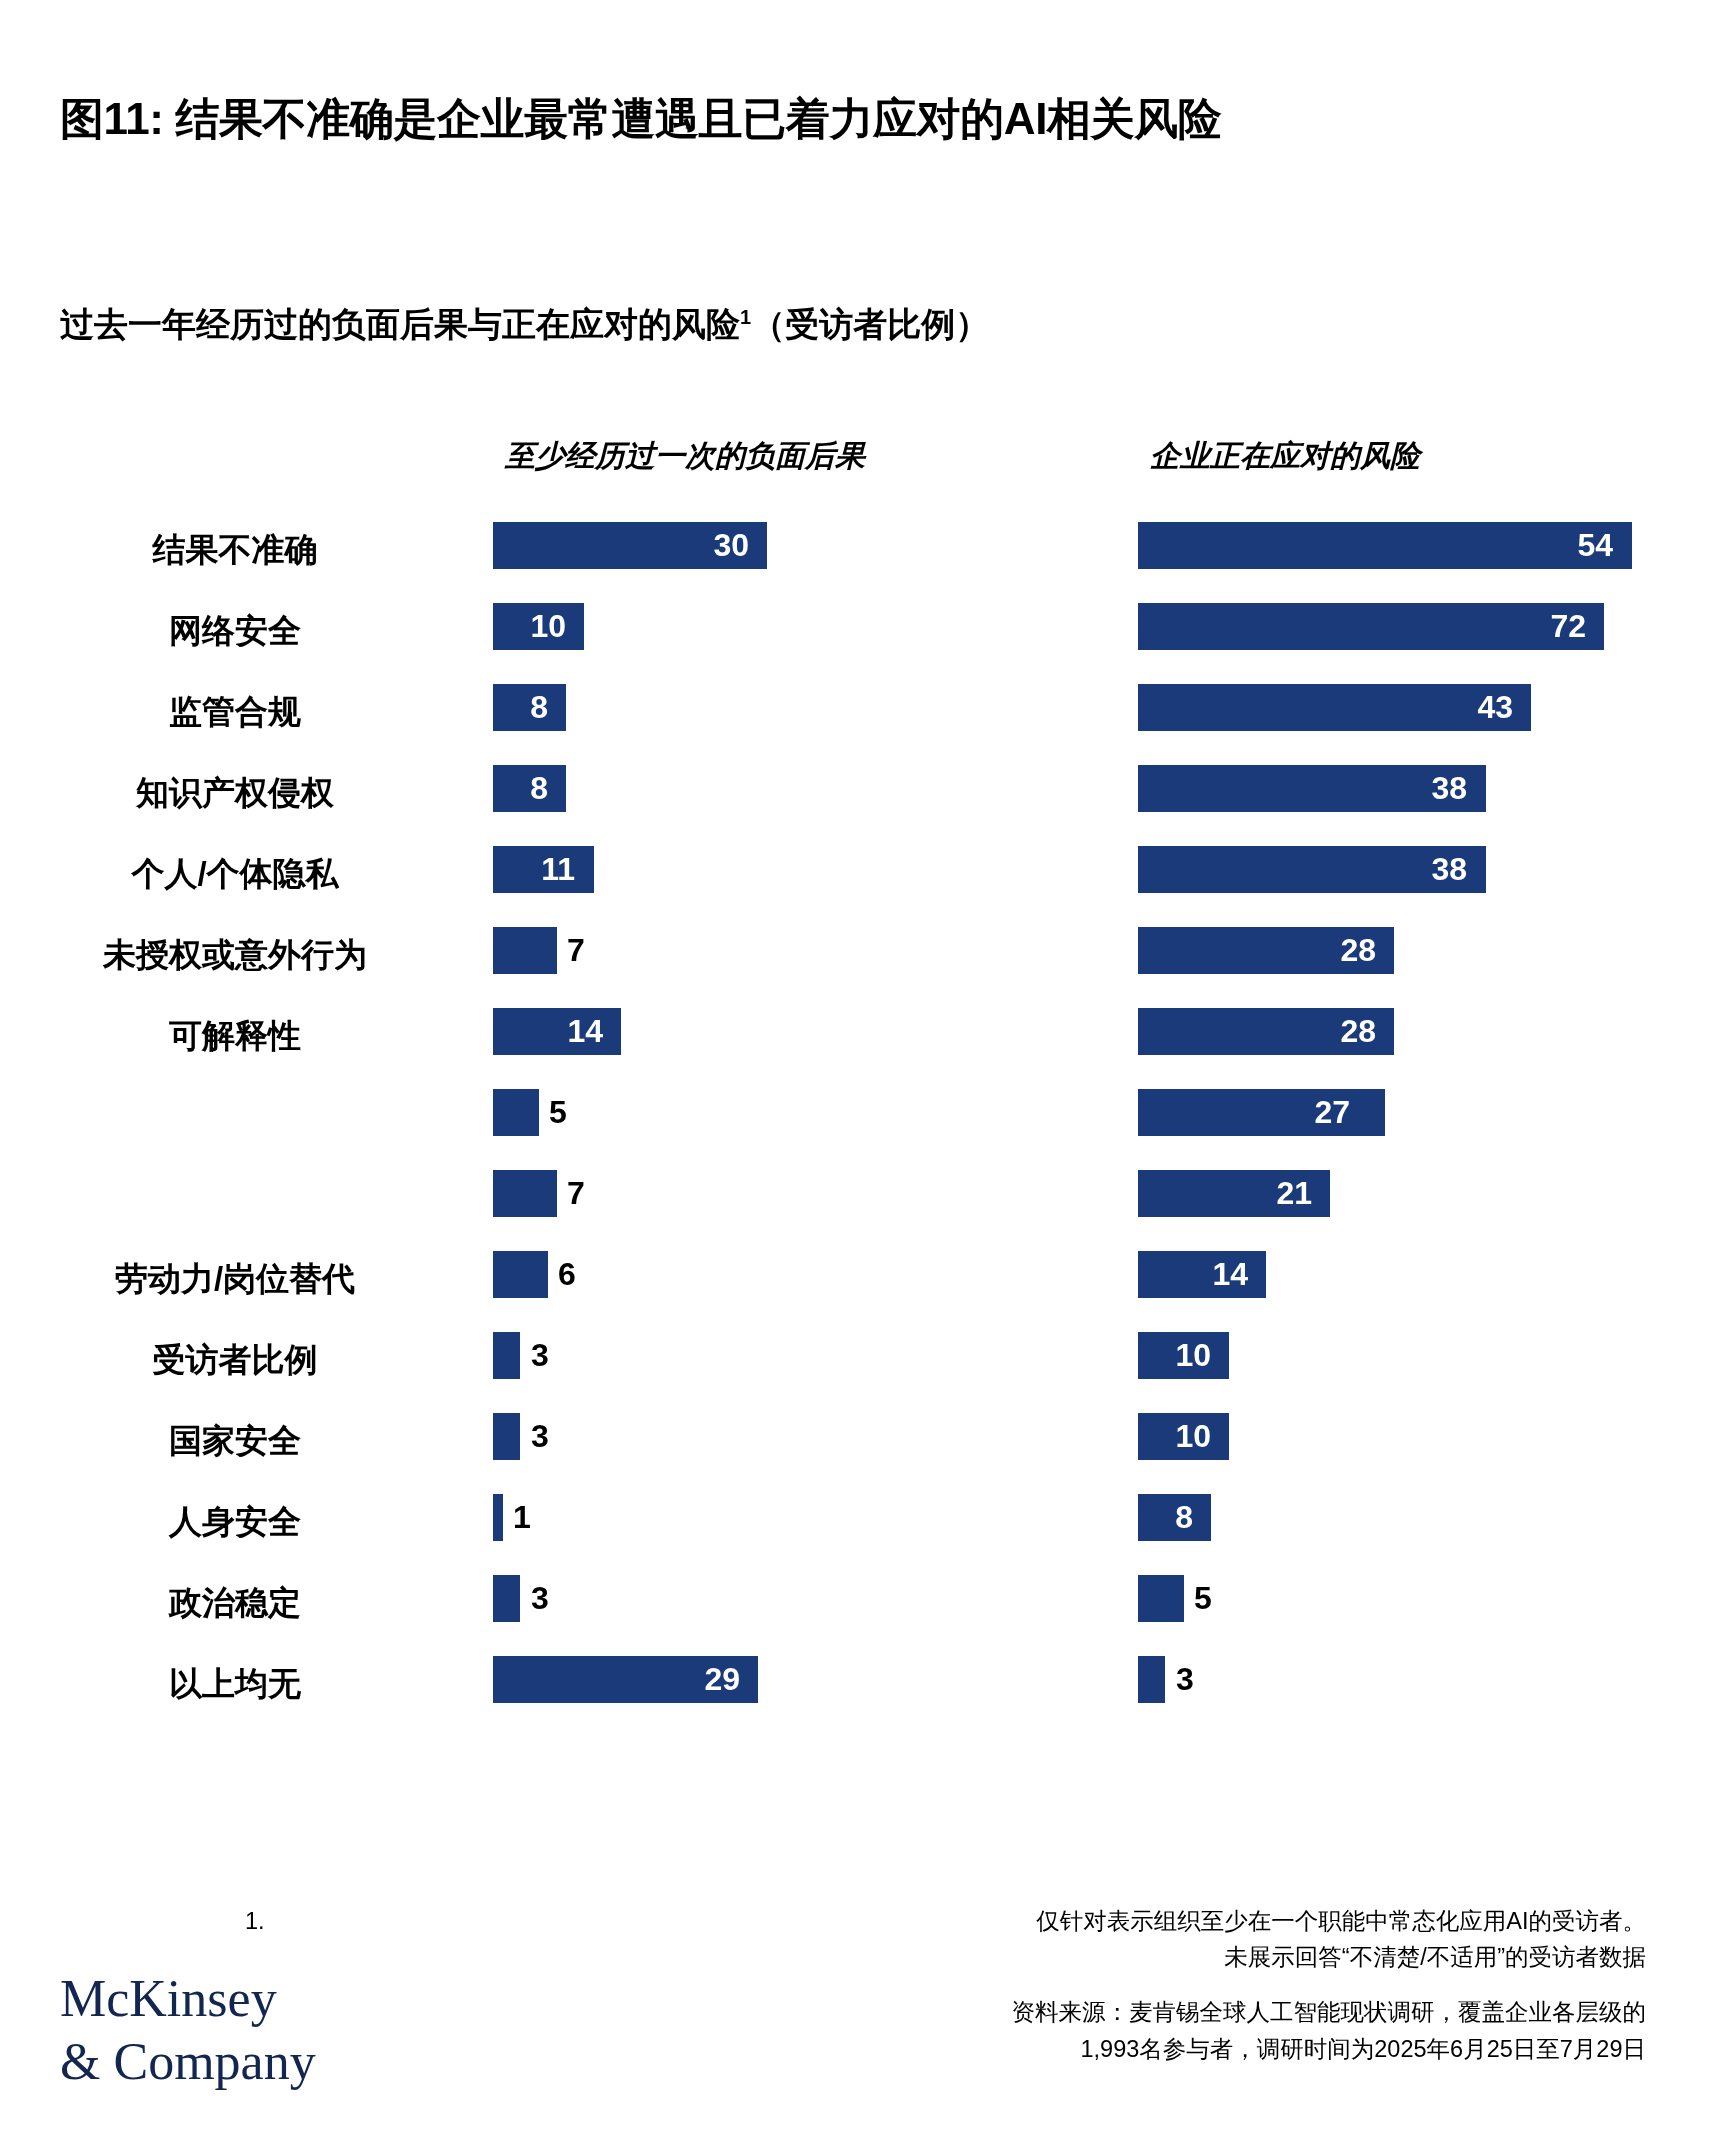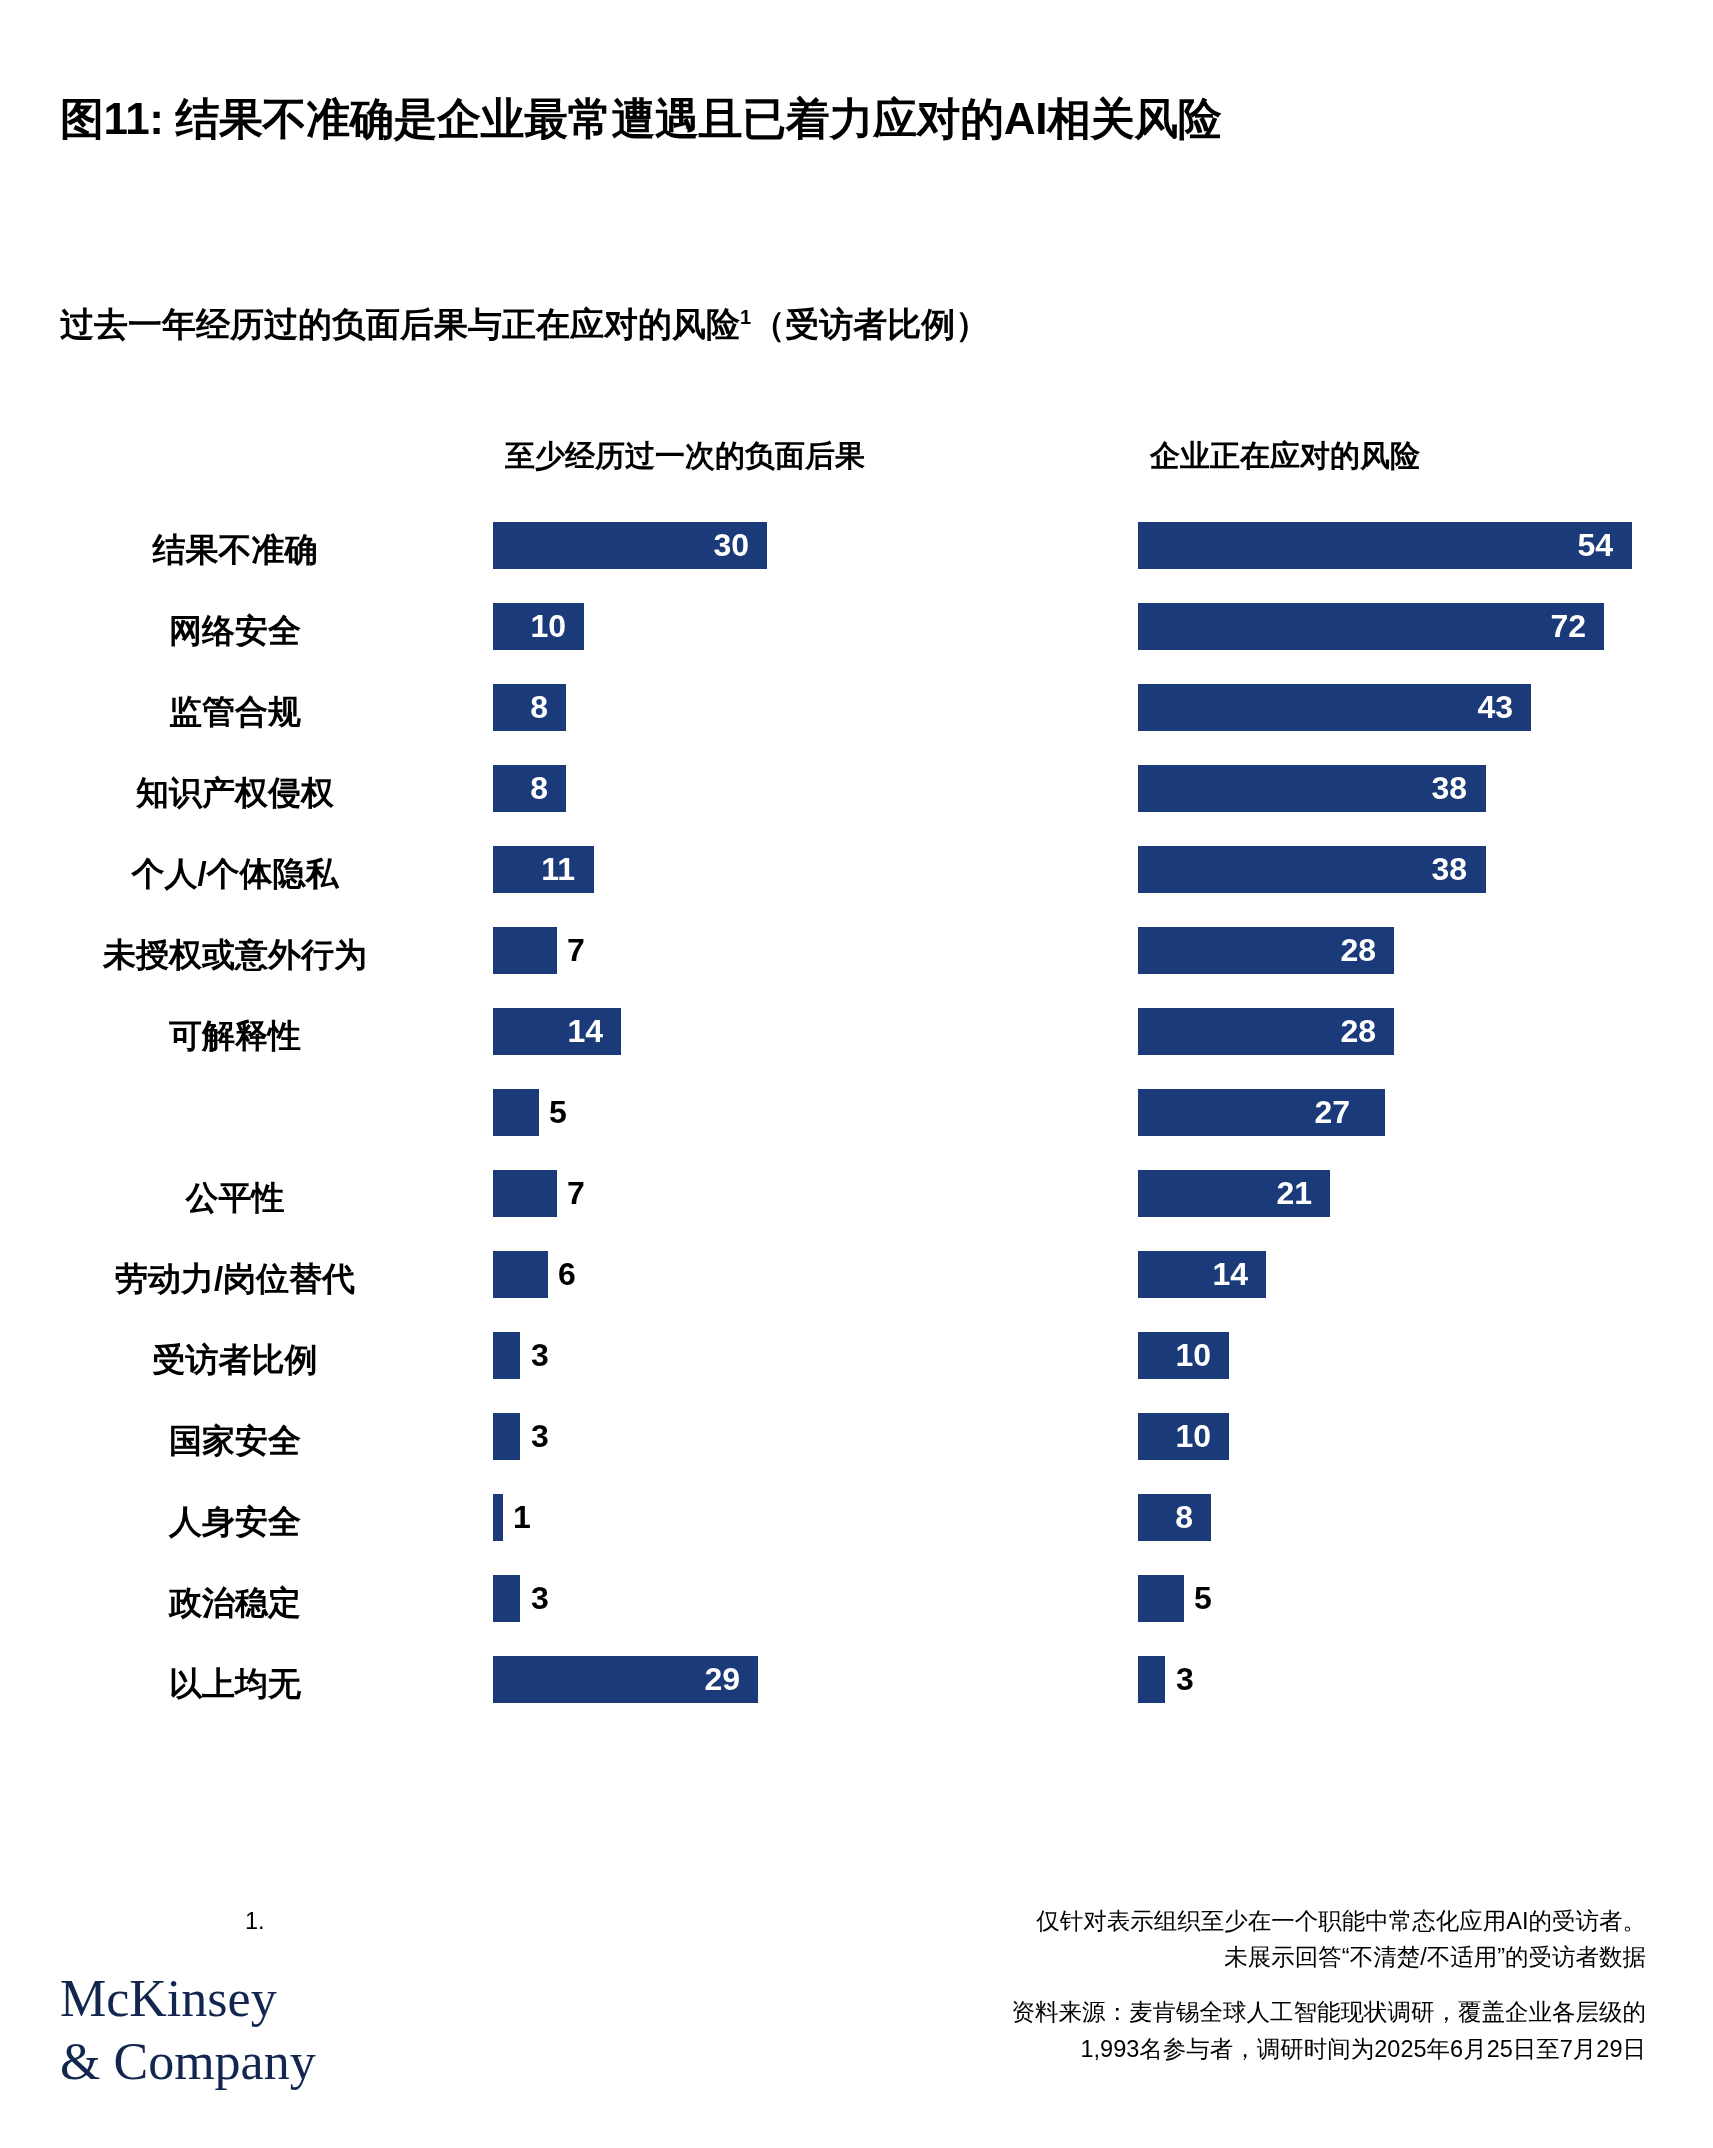--- a/index.html
+++ b/index.html
@@ -47,20 +47,21 @@
     font-size: 20px;
     vertical-align: super;
     font-weight: bold;
   }
   .col-headers {
     position: absolute;
     top: 436px;
     left: 0;
     width: 1713px;
     height: 50px;
+    font-style: italic;
   }
   .col-header {
     position: absolute;
     font-size: 30px;
     font-weight: bold;
     color: #000000;
     white-space: nowrap;
   }
   .col-header.left {
     left: 505px;
@@ -256,21 +257,20 @@
         <div class="bar-track left">
           <div class="bar" style="width: 46px; background: rgb(26, 58, 122);"></div>
           <div class="bar-value outside" style="left: 56px;">5</div>
         </div>
         <div class="bar-track right">
           <div class="bar" style="width: 247px; background: rgb(26, 58, 122);"></div>
           <div class="bar-value" style="left: 212px; transform: translateX(-100%);">27</div>
         </div>
       </div>
       <div class="row">
-        <div class="row-label">公平性</div>
         <div class="bar-track left">
           <div class="bar" style="width: 64px; background: rgb(26, 58, 122);"></div>
           <div class="bar-value outside" style="left: 74px;">7</div>
         </div>
         <div class="bar-track right">
           <div class="bar" style="width: 192px; background: rgb(26, 58, 122);"></div>
           <div class="bar-value" style="left: 174px; transform: translateX(-100%);">21</div>
         </div>
       </div>
       <div class="row">

